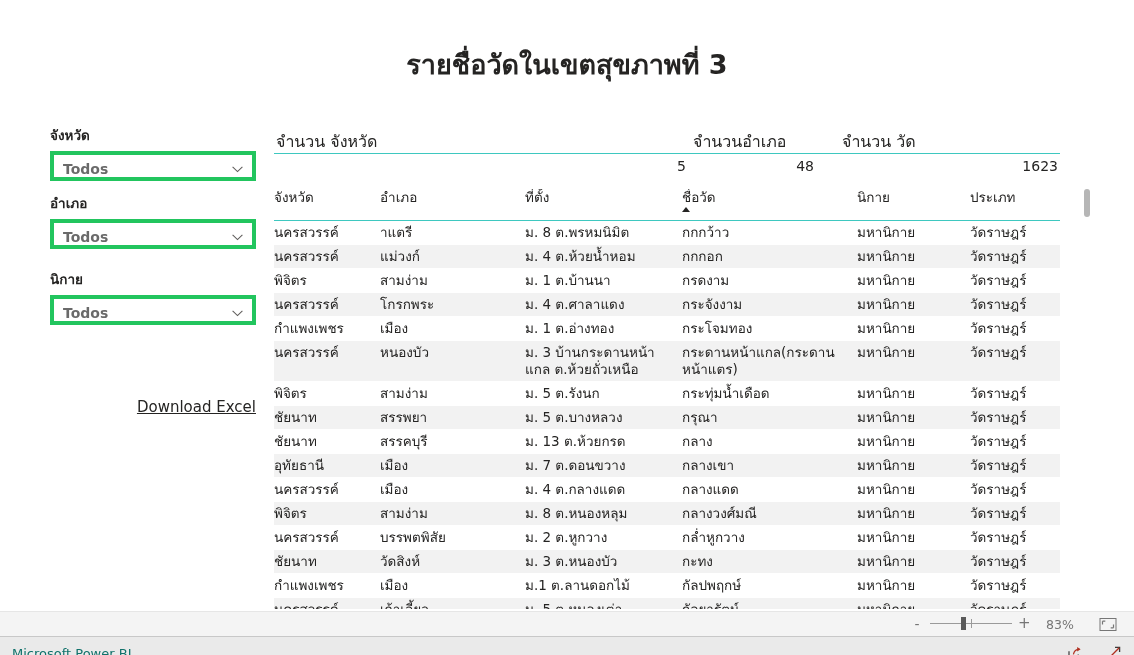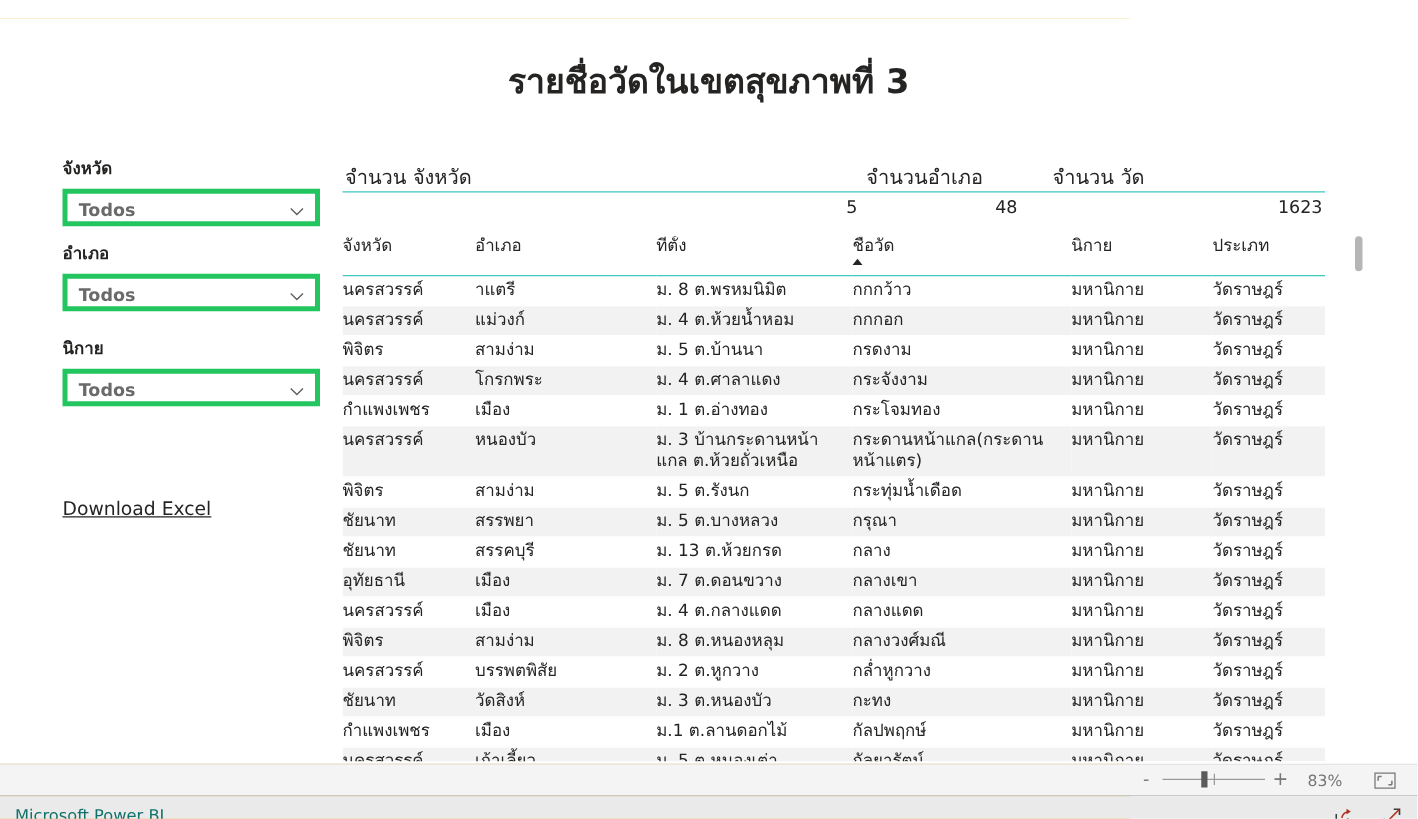--- a/index.html
+++ b/index.html
@@ -89,21 +89,21 @@
   #slicer-province { left: 50px; top: 112px; }
   #slicer-district { left: 50px; top: 180px; }
   #slicer-sect     { left: 50px; top: 256px; }
 
   
   #download-excel {
     position: absolute;
     left: 50px;
     top: 382px;
     width: 206px;
-    text-align: left;
+    text-align: right;
     font-size: 15px;
     color: #252423;
     text-decoration: underline;
     cursor: pointer;
     line-height: 20px;
   }
 
   
   #kpi-card {
     position: absolute;
@@ -423,21 +423,21 @@
               <td>นครสวรรค์</td>
               <td>แม่วงก์</td>
               <td>ม. 4 ต.ห้วยน้ำหอม</td>
               <td>กกกอก</td>
               <td>มหานิกาย</td>
               <td>วัดราษฎร์</td>
             </tr>
             <tr class="odd">
               <td>พิจิตร</td>
               <td>สามง่าม</td>
-              <td>ม. 5 ต.บ้านนา</td>
+              <td>ม. 1 ต.บ้านนา</td>
               <td>กรดงาม</td>
               <td>มหานิกาย</td>
               <td>วัดราษฎร์</td>
             </tr>
             <tr class="even">
               <td>นครสวรรค์</td>
               <td>โกรกพระ</td>
               <td>ม. 4 ต.ศาลาแดง</td>
               <td>กระจังงาม</td>
               <td>มหานิกาย</td>

